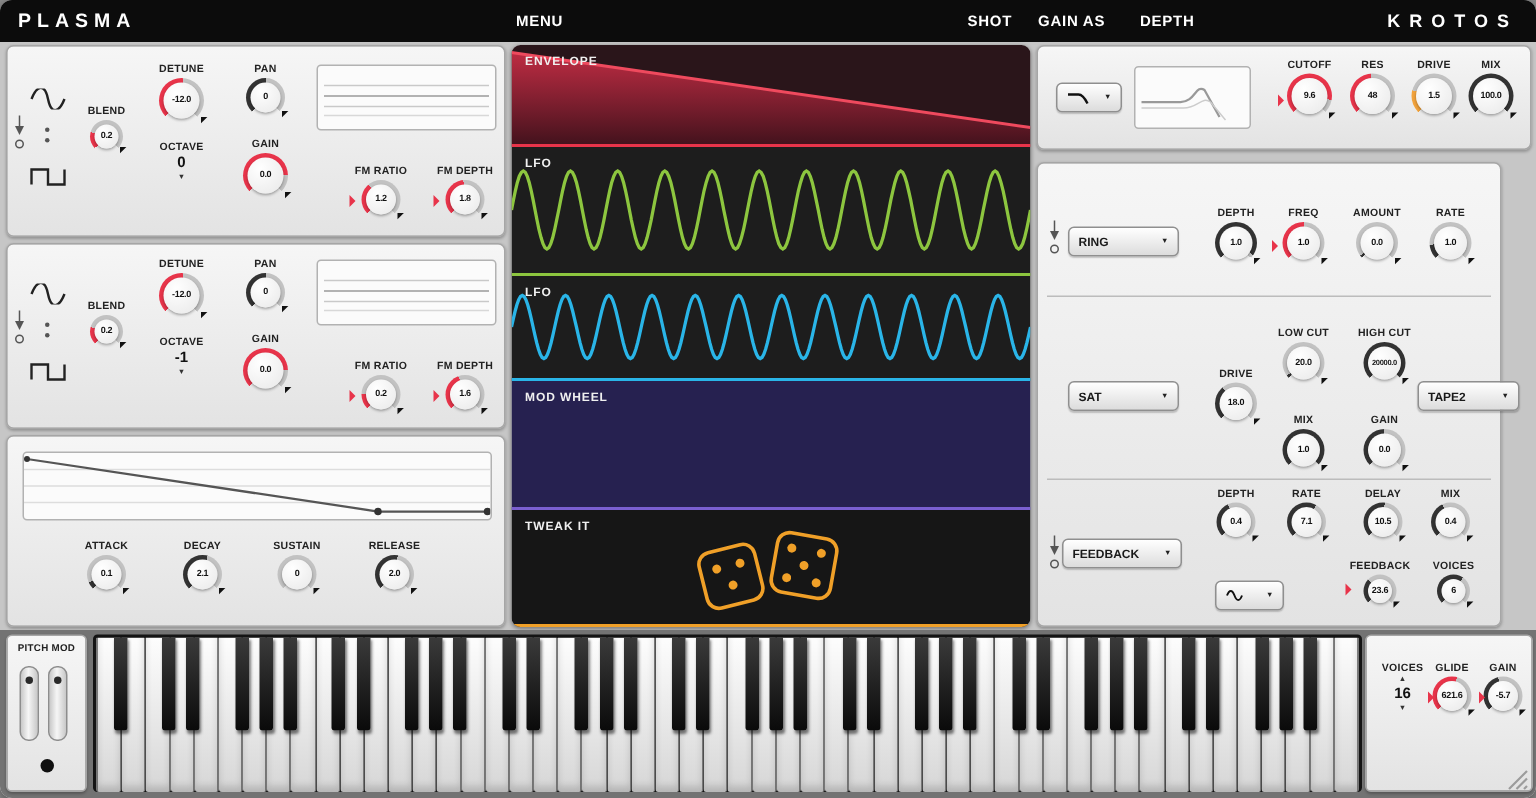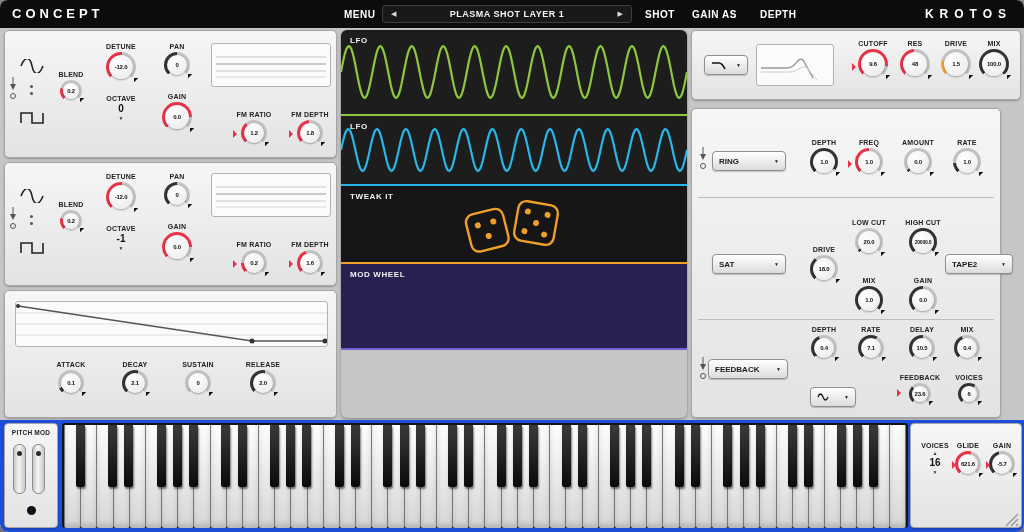--- a/index.html
+++ b/index.html
@@ -37,42 +37,37 @@
 .grid{stroke:#ddd;stroke-width:1}
 .dots{display:flex;flex-direction:column;gap:4px}
 .dots i{width:3px;height:3px;border-radius:50%;background:#555}
 .icobtn{cursor:pointer}
 
 .center{border-radius:6px;overflow:hidden;box-shadow:0 1px 3px rgba(0,0,0,.4)}
 .sec{position:relative;width:100%}
 .seclabel{position:absolute;left:9px;top:6px;font-size:8px;font-weight:700;color:#f0f0f0;letter-spacing:.6px;z-index:2}
 .hr{position:absolute;left:6px;right:6px;height:1px;background:#bcbcbc}
 
-.bottombar{background:#1d4ed8;border-radius:0 0 8px 8px}
+.bottombar{background:#737373;border-radius:0 0 8px 8px}
 .keyboard{display:flex;position:absolute;background:#141414;border-radius:3px;padding:2px 2px 0 2px}
 .wkey{flex:1;background:linear-gradient(#fdfdfd,#d6d6d6);border-right:1px solid #777;border-radius:0 0 2px 2px;box-shadow:inset 0 -4px 5px rgba(0,0,0,.15)}
 .wkey:first-child{border-left:1px solid #777}
 .bkey{position:absolute;top:2px;width:9px;height:62px;background:linear-gradient(#3a3a3a,#0a0a0a);border-radius:0 0 2px 2px;z-index:2;box-shadow:1px 2px 2px rgba(0,0,0,.5)}
 .wheel{position:absolute;width:13px;height:50px;border-radius:6px;background:linear-gradient(90deg,#c8c8c8,#f6f6f6 45%,#c8c8c8);border:1px solid #8d8d8d;cursor:pointer}
 .wheel::after{content:"";position:absolute;left:3px;top:6px;width:5px;height:5px;border-radius:50%;background:#2a2a2a}
 .bdot{width:9px;height:9px;border-radius:50%;background:#101010}
 </style>
 </head>
 <body>
 
 <div class="app">
 
   <div class="topbar">
-    <div class="abs logo" style="left:12px;top:6px">CONCEPT</div>
+    <div class="abs logo" style="left:12px;top:6px">PLASMA</div>
     <div class="tbtn" style="left:344px">MENU</div>
-    <div class="abs presetbox" style="left:382px;top:5px;width:250px;height:18px">
-      <span class="parrow">◀</span>
-      <span class="pname">PLASMA SHOT LAYER 1</span>
-      <span class="parrow">▶</span>
-    </div>
     <div class="tbtn" style="left:645px">SHOT</div>
     <div class="tbtn" style="left:692px">GAIN AS</div>
     <div class="tbtn" style="left:760px">DEPTH</div>
     <div class="abs brand" style="right:12px;top:7px">KROTOS</div>
   </div>
 
   <div class="panel" style="left:4px;top:30px;width:333px;height:128px">
     <svg class="abs" style="left:3px;top:44px" width="10" height="30">
         <line x1="5" y1="2" x2="5" y2="11" stroke="#555"></line>
         <path d="M2,9L5,15L8,9Z" fill="#555"></path>
@@ -290,53 +285,66 @@
       <div class="knob md" style="--deg:145deg">
           <div class="ring"></div>
           <div class="face">
             <span>2.0</span>
           </div>
         </div>
     </div>
   </div>
 
   <div class="abs center" style="left:341px;top:30px;width:346px;height:388px">
+    <div class="sec" style="height:68px;background:#2a151a;border-bottom:2px solid var(--envelope)">
+      <div class="seclabel">ENVELOPE</div>
+      <svg width="346" height="66" viewBox="0 0 346 66" preserveAspectRatio="none">
+        <defs>
+            <linearGradient id="eg" x1="0" y1="0" x2="0" y2="1">
+              <stop offset="0" stop-color="#d8304a" stop-opacity=".85"></stop>
+              <stop offset="1" stop-color="#47121d" stop-opacity=".9"></stop>
+            </linearGradient>
+          </defs>
+        <polygon points="0,5 346,55 346,66 0,66" fill="url(#eg)"></polygon>
+        <line x1="0" y1="5" x2="346" y2="55" stroke="#ef4a5e" stroke-width="2"></line>
+      </svg>
+    </div>
     <div class="sec" style="height:86px;background:#1d1d1d;border-bottom:2px solid var(--lfo1)">
       <div class="seclabel">LFO</div>
       <svg width="346" height="84" viewBox="0 0 346 84">
           <path fill="none" style="stroke:var(--lfo1)" stroke-width="2.2" d="M0.0,42.0L1.3,35.3L2.6,29.0L3.9,23.6L5.2,19.5L6.6,16.9L7.9,16.0L9.2,16.9L10.5,19.5L11.8,23.6L13.1,29.0L14.4,35.3L15.7,42.0L17.0,48.7L18.3,55.0L19.7,60.4L21.0,64.5L22.3,67.1L23.6,68.0L24.9,67.1L26.2,64.5L27.5,60.4L28.8,55.0L30.1,48.7L31.5,42.0L32.8,35.3L34.1,29.0L35.4,23.6L36.7,19.5L38.0,16.9L39.3,16.0L40.6,16.9L41.9,19.5L43.3,23.6L44.6,29.0L45.9,35.3L47.2,42.0L48.5,48.7L49.8,55.0L51.1,60.4L52.4,64.5L53.7,67.1L55.0,68.0L56.4,67.1L57.7,64.5L59.0,60.4L60.3,55.0L61.6,48.7L62.9,42.0L64.2,35.3L65.5,29.0L66.8,23.6L68.2,19.5L69.5,16.9L70.8,16.0L72.1,16.9L73.4,19.5L74.7,23.6L76.0,29.0L77.3,35.3L78.6,42.0L79.9,48.7L81.3,55.0L82.6,60.4L83.9,64.5L85.2,67.1L86.5,68.0L87.8,67.1L89.1,64.5L90.4,60.4L91.7,55.0L93.1,48.7L94.4,42.0L95.7,35.3L97.0,29.0L98.3,23.6L99.6,19.5L100.9,16.9L102.2,16.0L103.5,16.9L104.8,19.5L106.2,23.6L107.5,29.0L108.8,35.3L110.1,42.0L111.4,48.7L112.7,55.0L114.0,60.4L115.3,64.5L116.6,67.1L118.0,68.0L119.3,67.1L120.6,64.5L121.9,60.4L123.2,55.0L124.5,48.7L125.8,42.0L127.1,35.3L128.4,29.0L129.8,23.6L131.1,19.5L132.4,16.9L133.7,16.0L135.0,16.9L136.3,19.5L137.6,23.6L138.9,29.0L140.2,35.3L141.5,42.0L142.9,48.7L144.2,55.0L145.5,60.4L146.8,64.5L148.1,67.1L149.4,68.0L150.7,67.1L152.0,64.5L153.3,60.4L154.7,55.0L156.0,48.7L157.3,42.0L158.6,35.3L159.9,29.0L161.2,23.6L162.5,19.5L163.8,16.9L165.1,16.0L166.4,16.9L167.8,19.5L169.1,23.6L170.4,29.0L171.7,35.3L173.0,42.0L174.3,48.7L175.6,55.0L176.9,60.4L178.2,64.5L179.6,67.1L180.9,68.0L182.2,67.1L183.5,64.5L184.8,60.4L186.1,55.0L187.4,48.7L188.7,42.0L190.0,35.3L191.3,29.0L192.7,23.6L194.0,19.5L195.3,16.9L196.6,16.0L197.9,16.9L199.2,19.5L200.5,23.6L201.8,29.0L203.1,35.3L204.5,42.0L205.8,48.7L207.1,55.0L208.4,60.4L209.7,64.5L211.0,67.1L212.3,68.0L213.6,67.1L214.9,64.5L216.3,60.4L217.6,55.0L218.9,48.7L220.2,42.0L221.5,35.3L222.8,29.0L224.1,23.6L225.4,19.5L226.7,16.9L228.0,16.0L229.4,16.9L230.7,19.5L232.0,23.6L233.3,29.0L234.6,35.3L235.9,42.0L237.2,48.7L238.5,55.0L239.8,60.4L241.2,64.5L242.5,67.1L243.8,68.0L245.1,67.1L246.4,64.5L247.7,60.4L249.0,55.0L250.3,48.7L251.6,42.0L252.9,35.3L254.3,29.0L255.6,23.6L256.9,19.5L258.2,16.9L259.5,16.0L260.8,16.9L262.1,19.5L263.4,23.6L264.7,29.0L266.1,35.3L267.4,42.0L268.7,48.7L270.0,55.0L271.3,60.4L272.6,64.5L273.9,67.1L275.2,68.0L276.5,67.1L277.8,64.5L279.2,60.4L280.5,55.0L281.8,48.7L283.1,42.0L284.4,35.3L285.7,29.0L287.0,23.6L288.3,19.5L289.6,16.9L291.0,16.0L292.3,16.9L293.6,19.5L294.9,23.6L296.2,29.0L297.5,35.3L298.8,42.0L300.1,48.7L301.4,55.0L302.8,60.4L304.1,64.5L305.4,67.1L306.7,68.0L308.0,67.1L309.3,64.5L310.6,60.4L311.9,55.0L313.2,48.7L314.5,42.0L315.9,35.3L317.2,29.0L318.5,23.6L319.8,19.5L321.1,16.9L322.4,16.0L323.7,16.9L325.0,19.5L326.3,23.6L327.7,29.0L329.0,35.3L330.3,42.0L331.6,48.7L332.9,55.0L334.2,60.4L335.5,64.5L336.8,67.1L338.1,68.0L339.4,67.1L340.8,64.5L342.1,60.4L343.4,55.0L344.7,48.7L346.0,42.0"></path>
         </svg>
     </div>
     <div class="sec" style="height:70px;background:#1d1d1d;border-bottom:2px solid var(--lfo2)">
       <div class="seclabel">LFO</div>
       <svg width="346" height="68" viewBox="0 0 346 68">
           <path fill="none" style="stroke:var(--lfo2)" stroke-width="2.2" d="M0.0,34.0L1.2,28.6L2.4,23.5L3.6,19.2L4.8,15.8L6.0,13.7L7.2,13.0L8.4,13.7L9.6,15.8L10.8,19.2L12.0,23.5L13.2,28.6L14.4,34.0L15.6,39.4L16.8,44.5L18.0,48.8L19.2,52.2L20.4,54.3L21.6,55.0L22.8,54.3L24.0,52.2L25.2,48.8L26.4,44.5L27.6,39.4L28.8,34.0L30.0,28.6L31.2,23.5L32.4,19.2L33.6,15.8L34.8,13.7L36.0,13.0L37.2,13.7L38.4,15.8L39.6,19.2L40.8,23.5L42.0,28.6L43.3,34.0L44.5,39.4L45.7,44.5L46.9,48.8L48.1,52.2L49.3,54.3L50.5,55.0L51.7,54.3L52.9,52.2L54.1,48.8L55.3,44.5L56.5,39.4L57.7,34.0L58.9,28.6L60.1,23.5L61.3,19.2L62.5,15.8L63.7,13.7L64.9,13.0L66.1,13.7L67.3,15.8L68.5,19.2L69.7,23.5L70.9,28.6L72.1,34.0L73.3,39.4L74.5,44.5L75.7,48.8L76.9,52.2L78.1,54.3L79.3,55.0L80.5,54.3L81.7,52.2L82.9,48.8L84.1,44.5L85.3,39.4L86.5,34.0L87.7,28.6L88.9,23.5L90.1,19.2L91.3,15.8L92.5,13.7L93.7,13.0L94.9,13.7L96.1,15.8L97.3,19.2L98.5,23.5L99.7,28.6L100.9,34.0L102.1,39.4L103.3,44.5L104.5,48.8L105.7,52.2L106.9,54.3L108.1,55.0L109.3,54.3L110.5,52.2L111.7,48.8L112.9,44.5L114.1,39.4L115.3,34.0L116.5,28.6L117.7,23.5L118.9,19.2L120.1,15.8L121.3,13.7L122.5,13.0L123.7,13.7L124.9,15.8L126.1,19.2L127.3,23.5L128.5,28.6L129.8,34.0L131.0,39.4L132.2,44.5L133.4,48.8L134.6,52.2L135.8,54.3L137.0,55.0L138.2,54.3L139.4,52.2L140.6,48.8L141.8,44.5L143.0,39.4L144.2,34.0L145.4,28.6L146.6,23.5L147.8,19.2L149.0,15.8L150.2,13.7L151.4,13.0L152.6,13.7L153.8,15.8L155.0,19.2L156.2,23.5L157.4,28.6L158.6,34.0L159.8,39.4L161.0,44.5L162.2,48.8L163.4,52.2L164.6,54.3L165.8,55.0L167.0,54.3L168.2,52.2L169.4,48.8L170.6,44.5L171.8,39.4L173.0,34.0L174.2,28.6L175.4,23.5L176.6,19.2L177.8,15.8L179.0,13.7L180.2,13.0L181.4,13.7L182.6,15.8L183.8,19.2L185.0,23.5L186.2,28.6L187.4,34.0L188.6,39.4L189.8,44.5L191.0,48.8L192.2,52.2L193.4,54.3L194.6,55.0L195.8,54.3L197.0,52.2L198.2,48.8L199.4,44.5L200.6,39.4L201.8,34.0L203.0,28.6L204.2,23.5L205.4,19.2L206.6,15.8L207.8,13.7L209.0,13.0L210.2,13.7L211.4,15.8L212.6,19.2L213.8,23.5L215.0,28.6L216.3,34.0L217.5,39.4L218.7,44.5L219.9,48.8L221.1,52.2L222.3,54.3L223.5,55.0L224.7,54.3L225.9,52.2L227.1,48.8L228.3,44.5L229.5,39.4L230.7,34.0L231.9,28.6L233.1,23.5L234.3,19.2L235.5,15.8L236.7,13.7L237.9,13.0L239.1,13.7L240.3,15.8L241.5,19.2L242.7,23.5L243.9,28.6L245.1,34.0L246.3,39.4L247.5,44.5L248.7,48.8L249.9,52.2L251.1,54.3L252.3,55.0L253.5,54.3L254.7,52.2L255.9,48.8L257.1,44.5L258.3,39.4L259.5,34.0L260.7,28.6L261.9,23.5L263.1,19.2L264.3,15.8L265.5,13.7L266.7,13.0L267.9,13.7L269.1,15.8L270.3,19.2L271.5,23.5L272.7,28.6L273.9,34.0L275.1,39.4L276.3,44.5L277.5,48.8L278.7,52.2L279.9,54.3L281.1,55.0L282.3,54.3L283.5,52.2L284.7,48.8L285.9,44.5L287.1,39.4L288.3,34.0L289.5,28.6L290.7,23.5L291.9,19.2L293.1,15.8L294.3,13.7L295.5,13.0L296.7,13.7L297.9,15.8L299.1,19.2L300.3,23.5L301.5,28.6L302.8,34.0L304.0,39.4L305.2,44.5L306.4,48.8L307.6,52.2L308.8,54.3L310.0,55.0L311.2,54.3L312.4,52.2L313.6,48.8L314.8,44.5L316.0,39.4L317.2,34.0L318.4,28.6L319.6,23.5L320.8,19.2L322.0,15.8L323.2,13.7L324.4,13.0L325.6,13.7L326.8,15.8L328.0,19.2L329.2,23.5L330.4,28.6L331.6,34.0L332.8,39.4L334.0,44.5L335.2,48.8L336.4,52.2L337.6,54.3L338.8,55.0L340.0,54.3L341.2,52.2L342.4,48.8L343.6,44.5L344.8,39.4L346.0,34.0"></path>
         </svg>
+    </div>
+    <div class="sec" style="height:86px;background:#262150;border-bottom:2px solid var(--mod_wheel)">
+      <div class="seclabel">MOD WHEEL</div>
     </div>
     <div class="sec" style="height:78px;background:#161616;border-bottom:2px solid var(--tweak)">
       <div class="seclabel">TWEAK IT</div>
       <svg class="abs" style="left:50%;bottom:5px;transform:translateX(-50%)" width="120" height="62" viewBox="0 0 120 62">
         <g transform="rotate(-14 34 34)">
             <rect x="14" y="16" width="38" height="38" rx="8" fill="none" stroke="var(--tweak)" stroke-width="2.4"></rect>
             <circle cx="25" cy="28" r="3" fill="var(--tweak)"></circle>
             <circle cx="41" cy="28" r="3" fill="var(--tweak)"></circle>
             <circle cx="33" cy="41" r="3" fill="var(--tweak)"></circle>
           </g>
         <g transform="rotate(10 82 28)">
             <rect x="62" y="8" width="40" height="40" rx="8" fill="none" stroke="var(--tweak)" stroke-width="2.4"></rect>
             <circle cx="72" cy="18" r="3" fill="var(--tweak)"></circle>
             <circle cx="92" cy="18" r="3" fill="var(--tweak)"></circle>
             <circle cx="82" cy="28" r="3" fill="var(--tweak)"></circle>
             <circle cx="72" cy="38" r="3" fill="var(--tweak)"></circle>
             <circle cx="92" cy="38" r="3" fill="var(--tweak)"></circle>
           </g>
       </svg>
-    </div>
-    <div class="sec" style="height:86px;background:#262150;border-bottom:2px solid var(--mod_wheel)">
-      <div class="seclabel">MOD WHEEL</div>
     </div>
   </div>
 
   <div class="panel" style="left:691px;top:30px;width:330px;height:70px">
     <div class="dd" style="left:12px;top:24px;width:44px">
       <svg width="16" height="10" viewBox="0 0 16 10">
           <path d="M1,3H8Q11,3 14,9" fill="none" stroke="#111" stroke-width="1.6"></path>
         </svg>
       <span class="caret">▼</span>
     </div>

